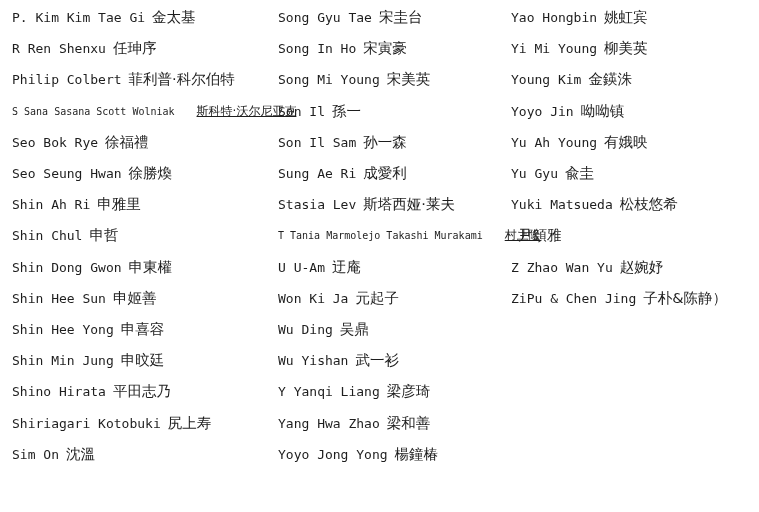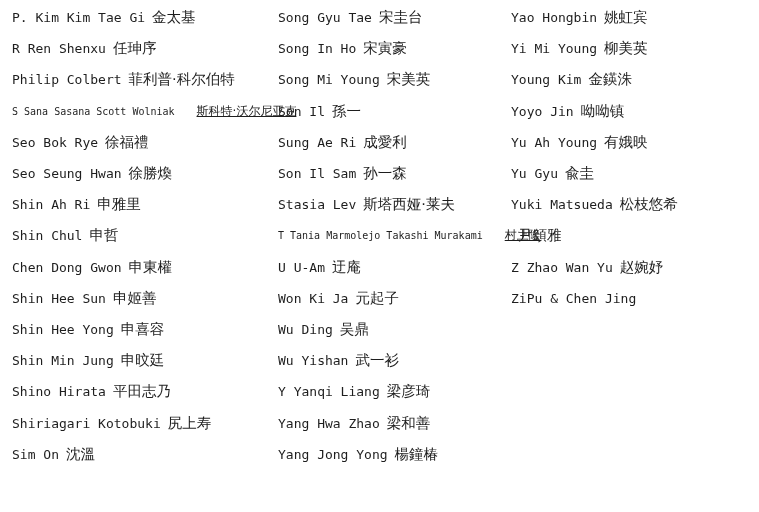--- a/index.html
+++ b/index.html
@@ -76,21 +76,21 @@
       </div>
       <div class="row">
         <span class="latin">Shin Ah Ri</span>
         <span class="cjk">申雅里</span>
       </div>
       <div class="row">
         <span class="latin">Shin Chul</span>
         <span class="cjk">申哲</span>
       </div>
       <div class="row">
-        <span class="latin">Chen Dong Gwon</span>
+        <span class="latin">Shin Dong Gwon</span>
         <span class="cjk">申東權</span>
       </div>
       <div class="row">
         <span class="latin">Shin Hee Sun</span>
         <span class="cjk">申姬善</span>
       </div>
       <div class="row">
         <span class="latin">Shin Hee Yong</span>
         <span class="cjk">申喜容</span>
       </div>
@@ -122,26 +122,26 @@
       </div>
       <div class="row">
         <span class="latin">Song Mi Young</span>
         <span class="cjk">宋美英</span>
       </div>
       <div class="row">
         <span class="latin">Son Il</span>
         <span class="cjk">孫一</span>
       </div>
       <div class="row">
+        <span class="latin">Son Il Sam</span>
+        <span class="cjk">孙一森</span>
+      </div>
+      <div class="row">
         <span class="latin">Sung Ae Ri</span>
         <span class="cjk">成愛利</span>
-      </div>
-      <div class="row">
-        <span class="latin">Son Il Sam</span>
-        <span class="cjk">孙一森</span>
       </div>
       <div class="row">
         <span class="latin">Stasia Lev</span>
         <span class="cjk">斯塔西娅·莱夫</span>
       </div>
       <div class="row small">
         <span class="latin">T Tania Marmolejo Takashi Murakami</span>
         <span class="cjk">村上隆</span>
       </div>
       <div class="row">
@@ -162,21 +162,21 @@
       </div>
       <div class="row">
         <span class="latin">Y Yanqi Liang</span>
         <span class="cjk">梁彦琦</span>
       </div>
       <div class="row">
         <span class="latin">Yang Hwa Zhao</span>
         <span class="cjk">梁和善</span>
       </div>
       <div class="row">
-        <span class="latin">Yang Jong Yong</span>
+        <span class="latin">Yoyo Jong Yong</span>
         <span class="cjk">楊鐘椿</span>
       </div>
     </div>
   <div class="name-list col-3">
       <div class="row">
         <span class="latin">Yao Hongbin</span>
         <span class="cjk">姚虹宾</span>
       </div>
       <div class="row">
         <span class="latin">Yi Mi Young</span>
@@ -204,15 +204,16 @@
       </div>
       <div class="row">
         <span class="cjk">尹頌雅</span>
       </div>
       <div class="row">
         <span class="latin">Z Zhao Wan Yu</span>
         <span class="cjk">赵婉妤</span>
       </div>
       <div class="row">
         <span class="latin">ZiPu &amp; Chen Jing</span>
+        <span class="cjk">子朴&amp;陈静）</span>
       </div>
     </div>
 </div>
 
 </body></html>

